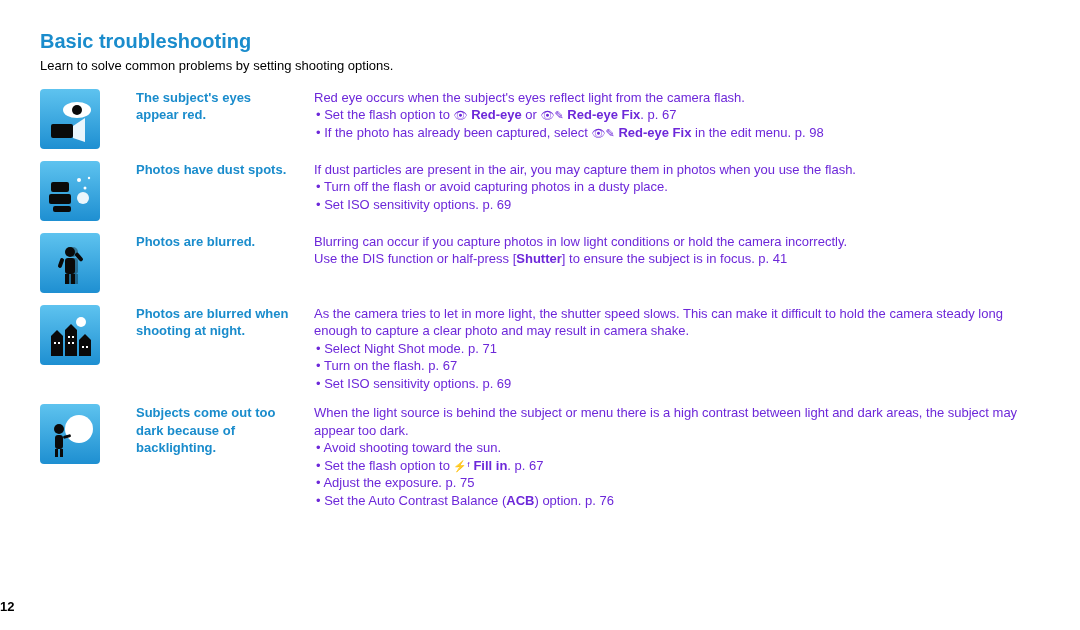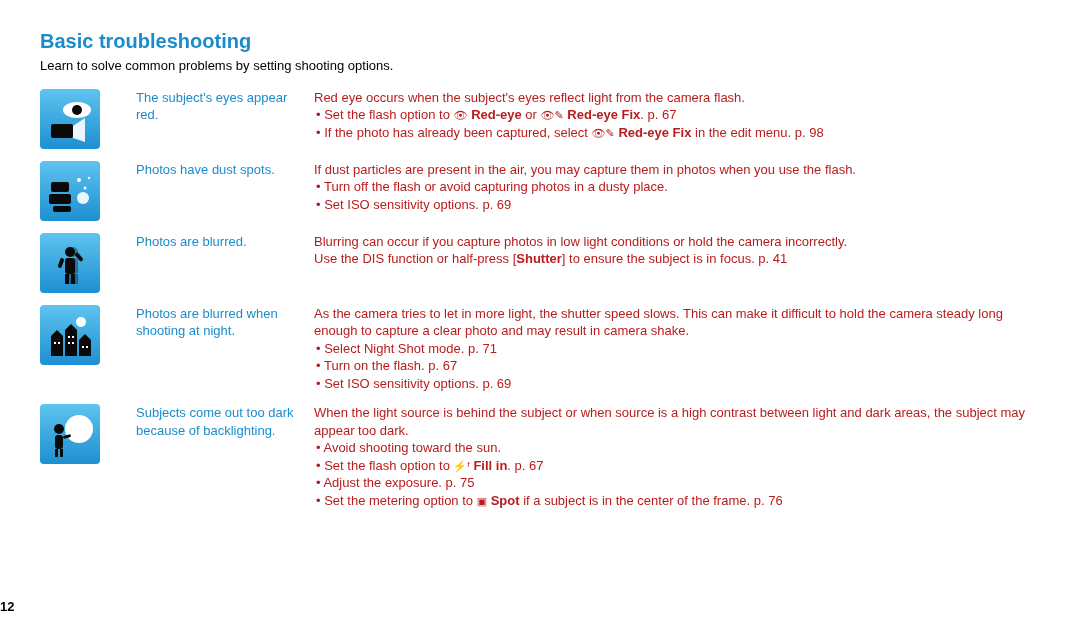--- a/index.html
+++ b/index.html
@@ -30,22 +30,22 @@
     margin-bottom: 12px;
   }
   .icon {
     width: 60px; height: 60px;
     border-radius: 4px;
     background: linear-gradient(180deg,#5ec3ef 0%,#1e8fd1 100%);
     display: flex; align-items: center; justify-content: center;
     overflow: hidden;
   }
   .icon svg { display: block; }
-  .label { color: #1a8ccc; font-weight: 400; font-size: 13px; }
-  .desc { font-size: 13px; color: #b91c1c; }
+  .label { color: #1a8ccc; font-weight: 700; font-size: 13px; }
+  .desc { font-size: 13px; color: #6d28d9; }
   .desc .lead { display: block; }
   ul.bullets { list-style: none; padding: 0; margin: 0; }
   ul.bullets li::before { content: "•  "; }
   ul.bullets li { margin-left: 2px; }
   .bold { font-weight: 700; margin-top: 28px; }
   .ico-inline {
     display: inline-block;
     font-size: 11px;
     vertical-align: middle;
   }
@@ -174,25 +174,25 @@
           <circle cx="14" cy="20" r="5"></circle>
           <rect x="10" y="26" width="8" height="14" rx="3"></rect>
           <rect x="10" y="40" width="3" height="8"></rect>
           <rect x="15" y="40" width="3" height="8"></rect>
           <rect x="18" y="26" width="8" height="3" rx="1.5" transform="rotate(-15 22 27.5)"></rect>
         </g>
       </svg>
     </div>
     <div class="label">Subjects come out too dark because of backlighting.</div>
     <div class="desc">
-      <span class="lead">When the light source is behind the subject or when source is a high contrast between light and dark areas, the subject may appear too dark.</span>
+      <span class="lead">When the light source is behind the subject or menu there is a high contrast between light and dark areas, the subject may appear too dark.</span>
       <ul class="bullets">
         <li>Avoid shooting toward the sun.</li>
         <li>Set the flash option to <span class="ico-inline">⚡ᶠ</span> <span class="bold">Fill in</span>. p. 67</li>
         <li>Adjust the exposure. p. 75</li>
-        <li>Set the metering option to <span class="ico-inline">▣</span> <span class="bold">Spot</span> if a subject is in the center of the frame. p. 76</li>
+        <li>Set the Auto Contrast Balance (<span class="bold">ACB</span>) option. p. 76</li>
       </ul>
     </div>
   </div>
 
 </div>
 
 <div class="page-num">12</div>
 
 </body></html>

